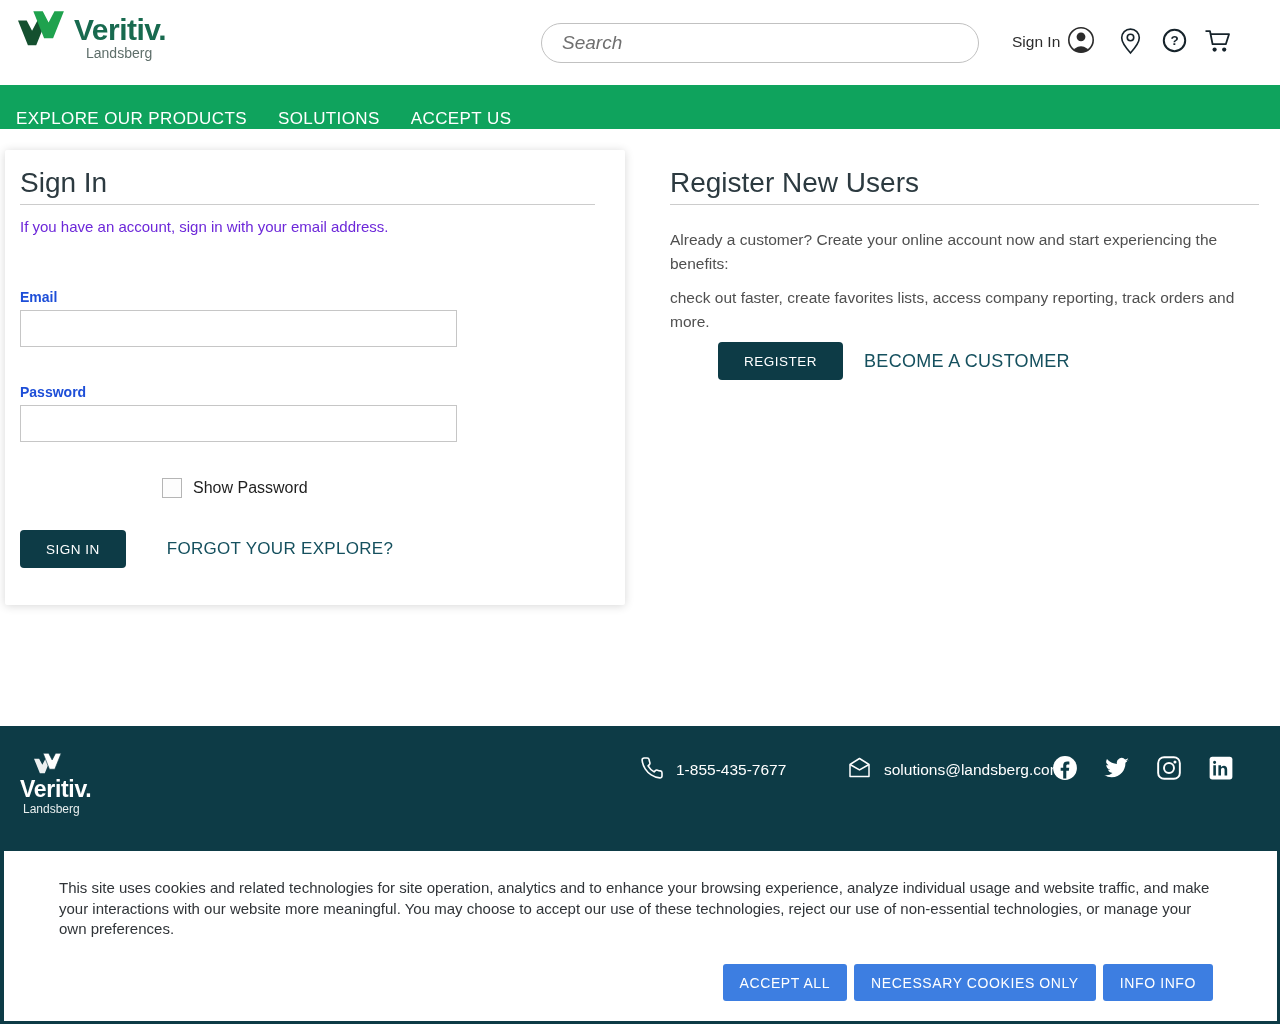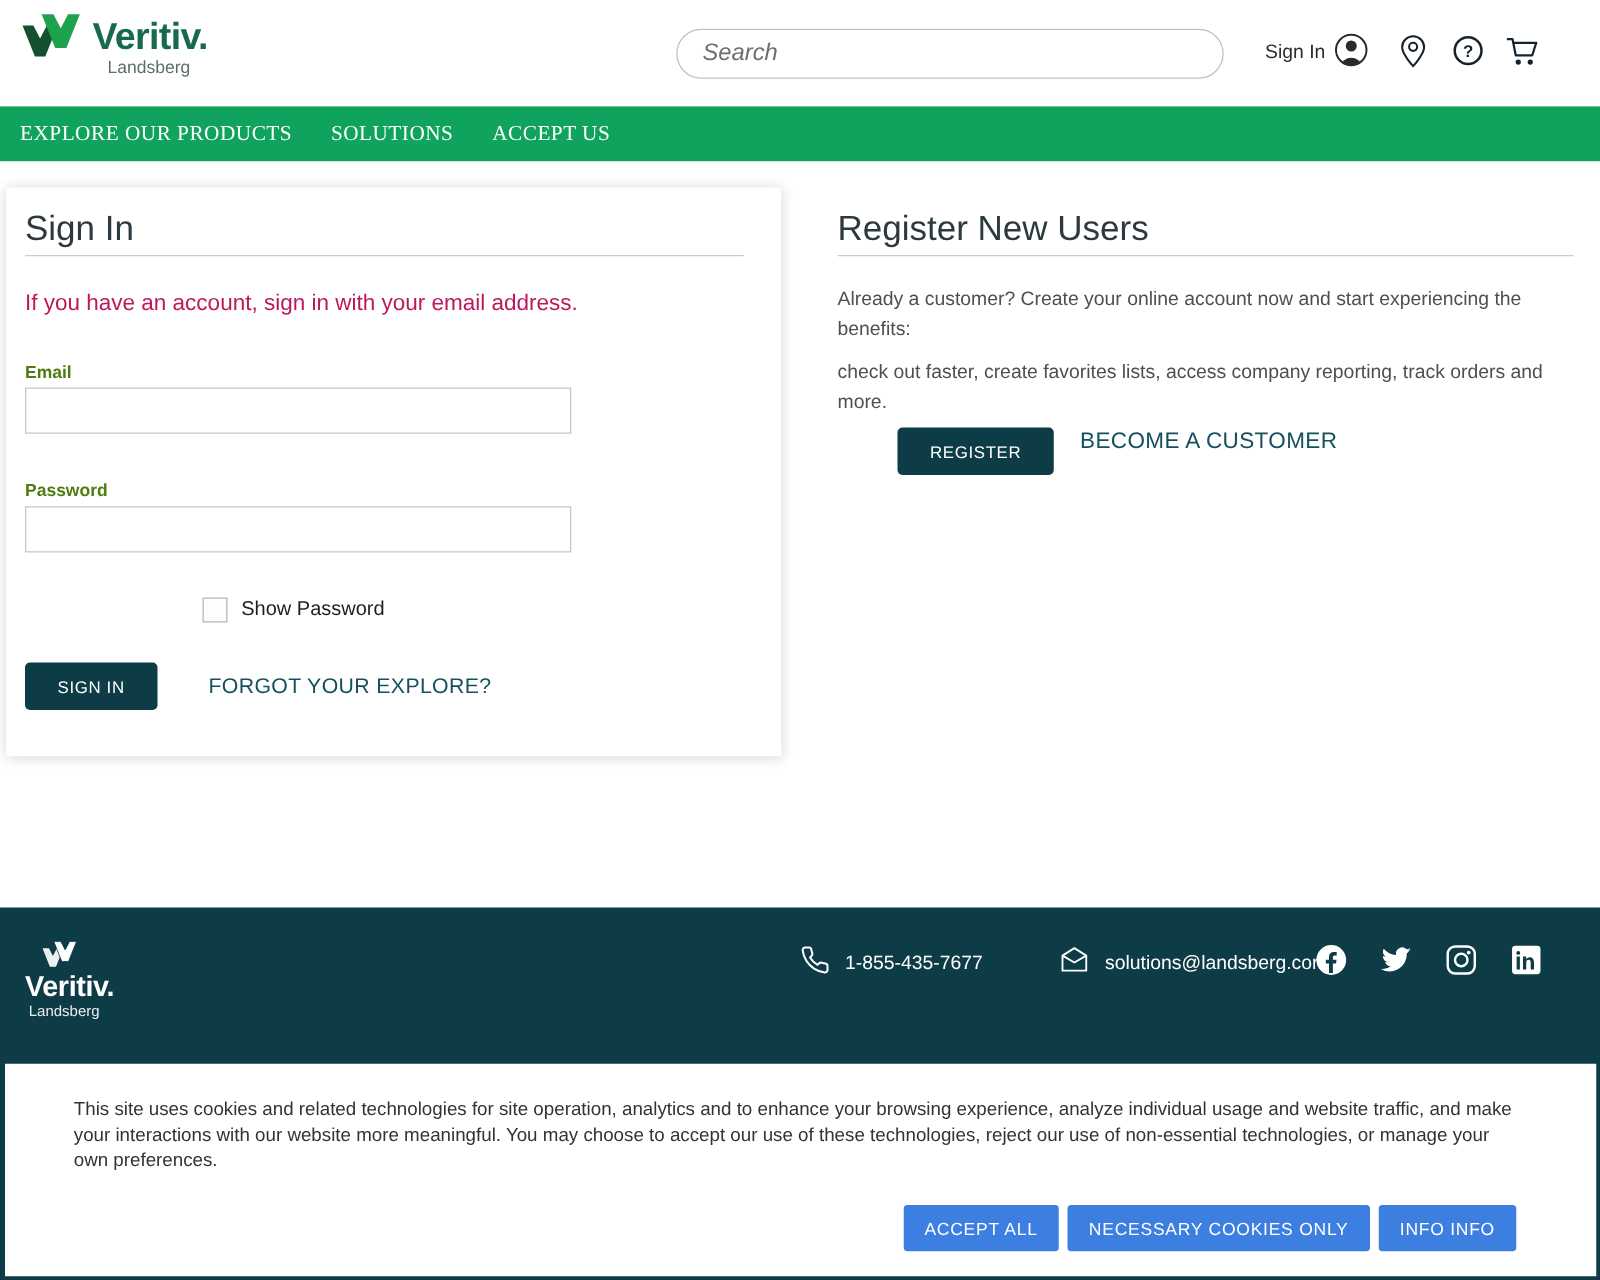--- a/index.html
+++ b/index.html
@@ -23,33 +23,33 @@
   .signin-group { position:absolute; left:1012px; top:26px; height:32px; display:flex; align-items:center; gap:7px; cursor:pointer; }
   .signin-label { font-size:15.5px; color:#2b2b2b; }
   .hdr-icon { position:absolute; cursor:pointer; }
   .icon-pin-pos  { left:1120px; top:27px; }
   .icon-help-pos { left:1162px; top:28px; }
   .icon-cart-pos { left:1203px; top:28px; }
 
   
   .nav {
     position:absolute; top:85px; left:0; width:1280px; height:44px; background:#0FA35D;
-    display:flex; align-items:center; gap:31px; padding-left:16px;font-family:Liberation Serif, serif;
+    display:flex; align-items:flex-end; gap:31px; padding-left:16px;
   }
   .nav-item { color:#fff; font-size:17px; letter-spacing:0.4px; cursor:pointer; white-space:nowrap; }
 
   
   .signin-card {
     position:absolute; left:5px; top:150px; width:620px; height:455px;
     background:#fff; box-shadow:0 1px 10px rgba(0,0,0,0.16); border-radius:2px;
   }
   .panel-title { position:absolute; left:15px; top:17px; font-size:28px; font-weight:400; color:#2C3A40; }
   .panel-rule  { position:absolute; left:15px; top:54px; width:575px; border:none; border-top:1px solid #cccccc; margin:0; }
-  .panel-desc  { position:absolute; left:15px; top:82px; font-size:18px; color:#be185d; }
-  .field-label { position:absolute; left:15px; font-size:14px; font-weight:bold; color:#4d7c0f; }
+  .panel-desc  { position:absolute; left:15px; top:68px; font-size:15px; color:#6d28d9; }
+  .field-label { position:absolute; left:15px; font-size:14px; font-weight:bold; color:#1d4ed8; }
   .lbl-email    { top:139px; }
   .lbl-password { top:234px; }
   .text-input {
     position:absolute; left:15px; width:437px; height:37px; border:1px solid #c6c6c6;
     font-size:15px; padding:0 10px; outline:none; background:#fff; font-family:"Liberation Sans", sans-serif;
   }
   .input-email    { top:160px; }
   .input-password { top:255px; }
   .show-pwd-row { position:absolute; left:157px; top:328px; display:flex; align-items:center; gap:11px; cursor:pointer;text-align:center; }
   .checkbox { width:20px; height:20px; border:1px solid #b5b5b5; background:#fdfdfd; }
@@ -61,21 +61,21 @@
     font-family:"Liberation Sans", sans-serif;
   }
   .link-teal { color:#15505E; font-size:17px; letter-spacing:0.3px; text-decoration:none; cursor:pointer; }
 
   
   .register-panel { position:absolute; left:670px; top:150px; width:592px; }
   .reg-title { position:absolute; left:0; top:17px; font-size:28px; font-weight:400; color:#2C3A40; white-space:nowrap; }
   .reg-rule  { position:absolute; left:0; top:54px; width:589px; border:none; border-top:1px solid #cccccc; margin:0; }
   .reg-p1 { position:absolute; left:0; top:78px;  width:582px; font-size:15.5px; line-height:23.5px; color:#4f4f4f; }
   .reg-p2 { position:absolute; left:0; top:136px; width:590px; font-size:15.5px; line-height:23.5px; color:#4f4f4f; }
-  .reg-actions { position:absolute; left:0; top:192px; display:flex; align-items:flex-start; gap:21px;padding-left:48px; }
+  .reg-actions { position:absolute; left:0; top:192px; display:flex; align-items:center; gap:21px;padding-left:48px; }
   .link-become { font-size:18px; }
 
   
   .footer { position:absolute; top:726px; left:0; width:1280px; height:298px; background:#0D3B46; }
   .f-logo-mark { position:absolute; left:34px; top:27px; }
   .f-logo-word { position:absolute; left:20px; top:50px; font-size:23px; font-weight:bold; color:#fff; letter-spacing:-0.3px; }
   .f-logo-sub  { position:absolute; left:23px; top:76px; font-size:12px; color:#e8eeee; }
   .f-contact { position:absolute; display:flex; align-items:center; gap:12px; color:#fff; font-size:15.5px; cursor:pointer; }
   .f-phone-pos { left:640px; top:30px; }
   .f-email-pos { left:847px; top:30px; }

